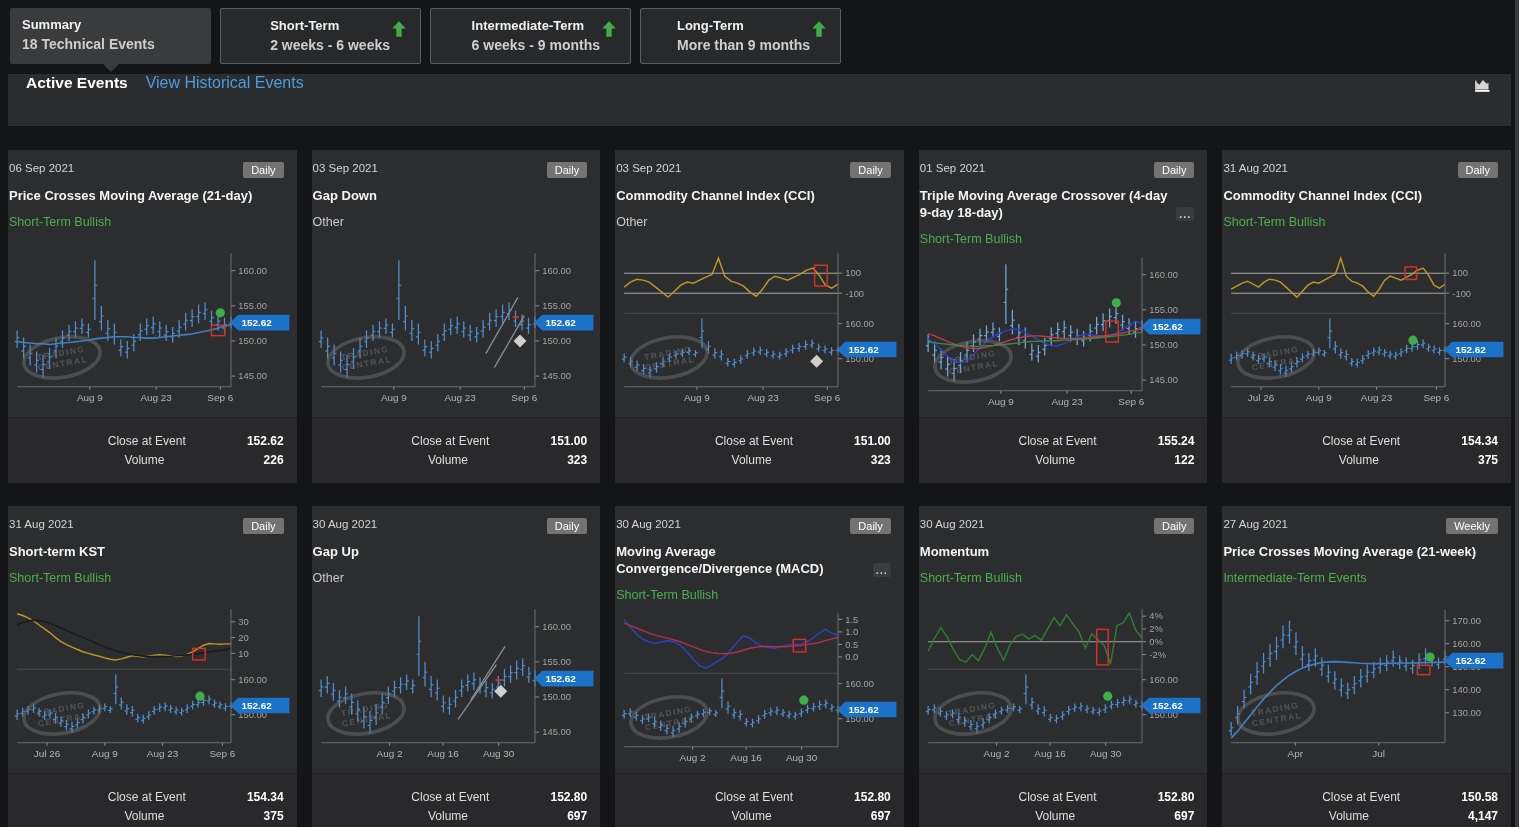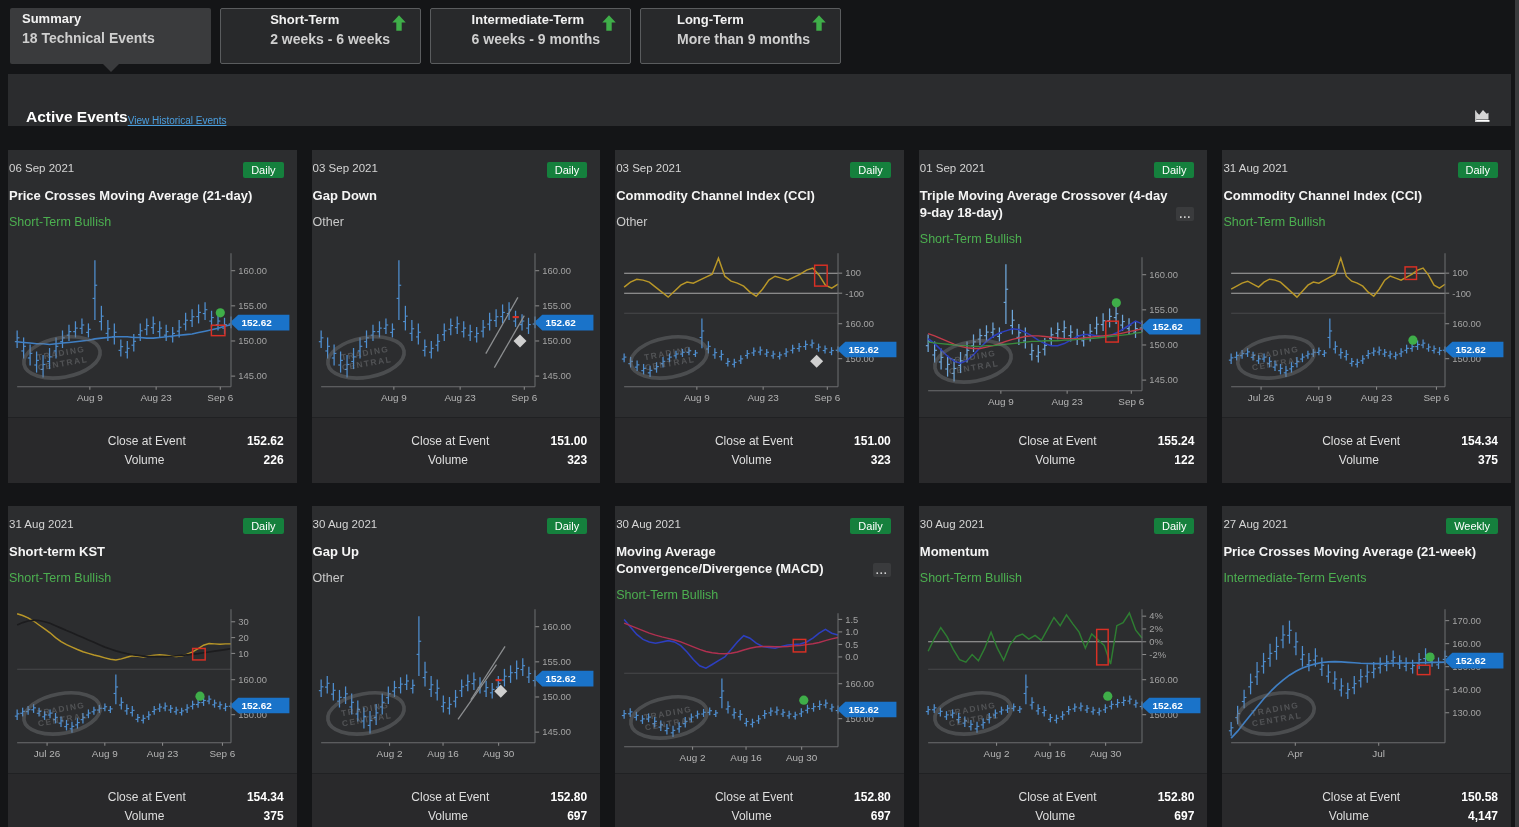--- a/index.html
+++ b/index.html
@@ -5,43 +5,43 @@
   * { box-sizing: border-box; }
   html,body { margin:0; padding:0; }
   body {
     width:1519px; height:827px; overflow:hidden;
     background:#141517; color:#e8e8e8;
     font-family:"Liberation Sans", sans-serif;
     position:relative;
   }
   
   .tabs { display:flex; gap:9px; padding:8px 8px 0 10px; }
-  .tab { width:201px; height:56px; padding:3px 12px; border-radius:2px; position:relative; }
+  .tab { width:201px; height:56px; padding:9px 12px; border-radius:2px; position:relative; }
   .tab.active { background:#3a3b3d; cursor:pointer; }
   .tab.active::after {
     content:""; position:absolute; left:50%; bottom:-8px; margin-left:-8px;
     border:8px solid transparent; border-top-color:#3a3b3d; border-bottom:0;
   }
   .tab.term { background:#28292b; border:1px solid #5a5c5e; display:flex; align-items:flex-start; justify-content:flex-end; cursor:pointer; }
   .tab-title { font-size:13px; font-weight:bold; color:#f2f2f2; }
   .tab-sub { font-size:14px; color:#cfcfcf; margin-top:4px;font-weight:bold; }
   .up-arrow { width:18px; height:18px; flex:none; margin-top:2px; }
   
-  .bar { margin:10px 8px 0 8px; background:#2b2c2e; height:52px; display:flex; align-items:flex-end; padding:0 18px; }
+  .bar { margin:10px 8px 0 8px; background:#2b2c2e; height:52px; display:flex; align-items:flex-start; padding:0 18px; }
   .bar-title { font-size:15.5px; font-weight:bold; color:#ffffff; }
-  .bar-link { font-size:10px; color:#4a9fe0; cursor:pointer;text-decoration:underline; }
+  .bar-link { font-size:16px; color:#4a9fe0; margin-left:18px; cursor:pointer; }
   .bar-spacer { flex:1; }
   .bar-icon { width:22px; height:22px; cursor:pointer; }
   
   .grid { display:grid; grid-template-columns:repeat(5,1fr); gap:23px 15px; margin:24px 8px 8px 8px; }
   .card { background:#2c2d2f; display:flex; flex-direction:column; min-height:326px; cursor:pointer; }
   .card-head { padding:12px 13px 0 1px; min-height:92px; }
   .head-row { display:flex; justify-content:space-between; align-items:flex-start; }
   .date { font-size:11.5px; color:#d5d5d5; }
-  .badge { font-size:11px; color:#fff; background:#15803d; padding:2px 8px; border-radius:2px; }
+  .badge { font-size:11px; color:#fff; background:#737373; padding:2px 8px; border-radius:2px; }
   .title { font-size:13px; font-weight:bold; color:#f5f5f5; margin-top:9px; line-height:1.32; position:relative; padding-right:16px; }
   .more { position:absolute; right:0; bottom:0; color:#cfcfcf; font-weight:bold; font-size:11px; letter-spacing:1px; background:#3a3b3d; padding:0 3px; border-radius:2px; cursor:pointer; }
   .more:empty { display:none; }
   .senti { margin-top:11px; font-size:12.5px; }
   .senti[data-type="bullish"] { color:#4caf50; }
   .senti[data-type="other"] { color:#c9c9c9; }
   .card-chart { padding:8px 3px 0 6px; }
   .card-chart svg { display:block; width:100%; }
   .card-foot { background:#29292b; border-top:1px solid #202123; padding:11px 13px; margin-top:auto; }
   .foot-row { display:flex; font-size:12px; margin:5px 0;justify-content:flex-end; }

